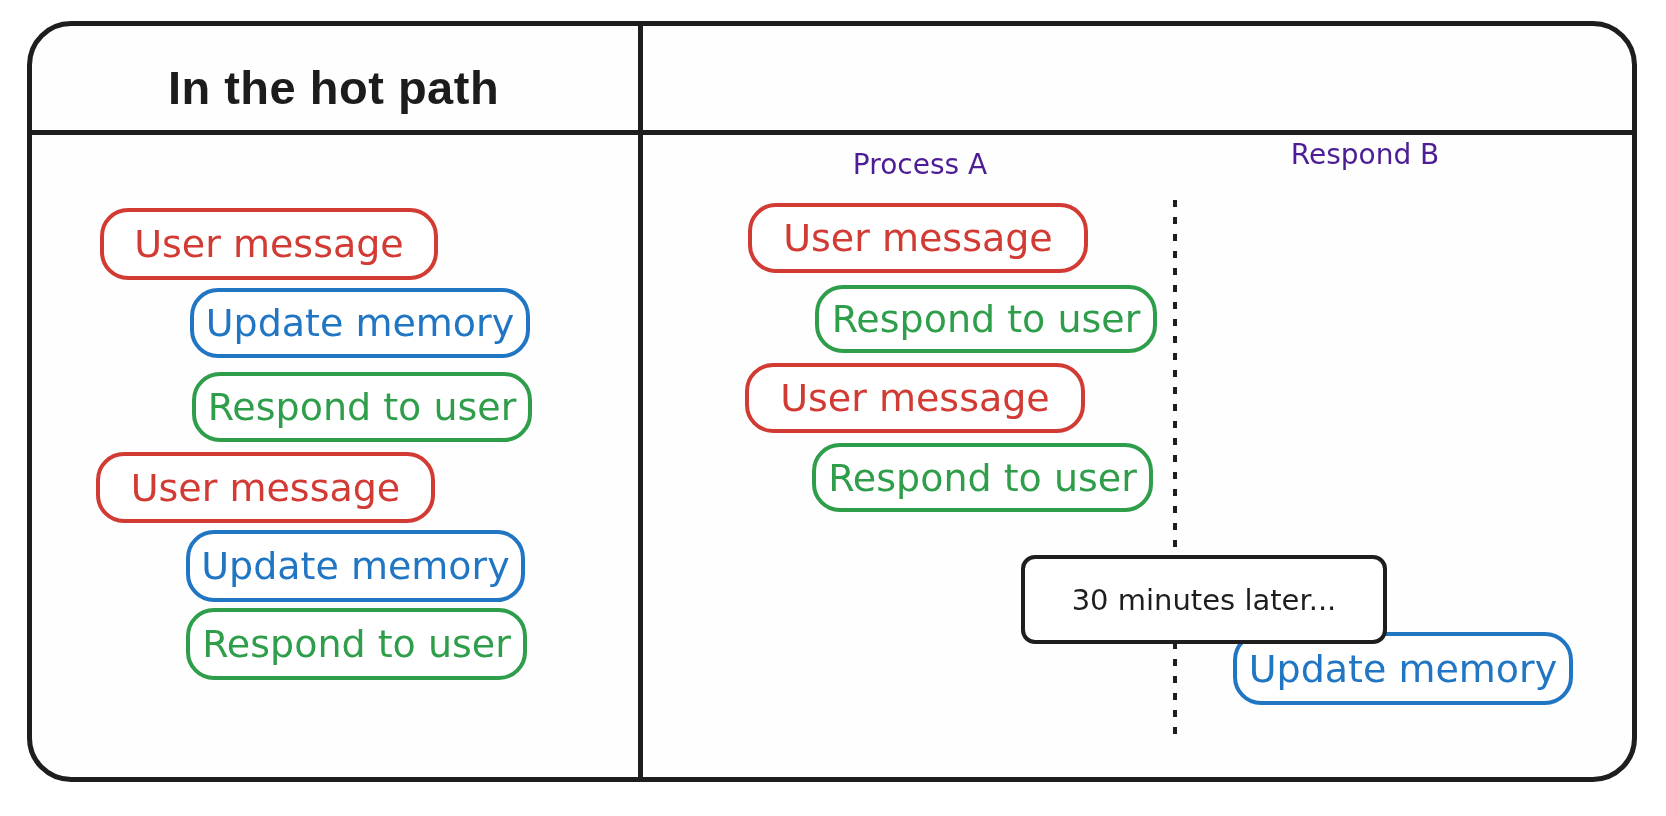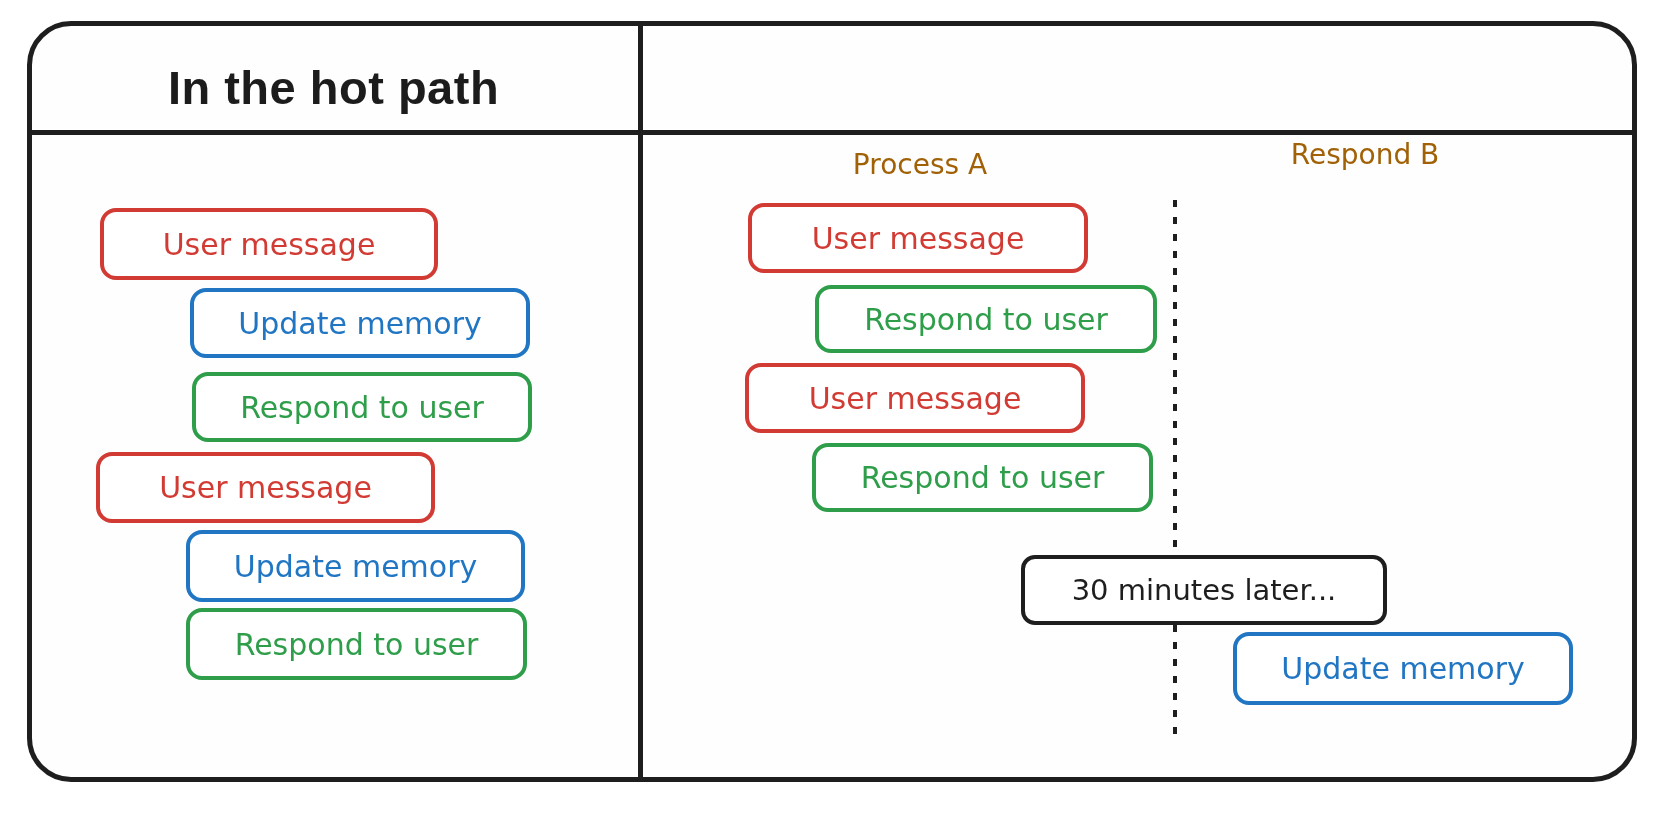--- a/index.html
+++ b/index.html
@@ -15,34 +15,34 @@
   .vdivider{position:absolute;left:638px;top:23px;width:5px;height:757px;background:var(--ink);}
   .hdivider{position:absolute;left:29px;top:130px;width:1606px;height:5px;background:var(--ink);}
   .header{
     position:absolute;top:62px;height:52px;line-height:52px;text-align:center;
     font-family:"Liberation Sans",sans-serif;font-size:47px;font-weight:600;color:#1c1c1c;
     letter-spacing:0.5px;
   }
   .header.left{left:27px;width:613px;}
   .header.right{left:640px;width:997px;}
   .plabel{
-    position:absolute;width:200px;text-align:center;font-size:28px;color:#a16207;
+    position:absolute;width:200px;text-align:center;font-size:28px;color:#4c1d95;
     font-family:"DejaVu Sans",sans-serif;
   }
   .plabel.a{left:820px;top:148px;}
   .plabel.b{left:1265px;top:138px;}
   .dotted{
     position:absolute;left:1173px;top:200px;width:4px;height:535px;z-index:1;
     background:repeating-linear-gradient(to bottom,var(--ink) 0 7px,transparent 7px 17px);
   }
   .box{
     position:absolute;z-index:2;box-sizing:border-box;background:#ffffff;
-    border:4px solid currentColor;border-radius:16px;
+    border:4px solid currentColor;border-radius:28px;
     display:flex;align-items:center;justify-content:center;
-    font-size:30px;white-space:nowrap;
+    font-size:38px;white-space:nowrap;
   }
   .box.red{color:var(--red);}
   .box.blue{color:var(--blue);text-align:right;}
   .box.green{color:var(--green);}
   .box.ink{color:var(--ink);z-index:3;font-size:29px;border-radius:14px;}
 </style>
 </head>
 <body>
 
 <div class="stage">
@@ -62,16 +62,16 @@
   <div class="box green" style="left:192px;top:372px;width:340px;height:70px;">Respond to user</div>
   <div class="box red" style="left:96px;top:452px;width:339px;height:71px;">User message</div>
   <div class="box blue" style="left:186px;top:530px;width:339px;height:72px;">Update memory</div>
   <div class="box green" style="left:186px;top:608px;width:341px;height:72px;">Respond to user</div>
 
   <div class="box red" style="left:748px;top:203px;width:340px;height:70px;">User message</div>
   <div class="box green" style="left:815px;top:285px;width:342px;height:68px;">Respond to user</div>
   <div class="box red" style="left:745px;top:363px;width:340px;height:70px;">User message</div>
   <div class="box green" style="left:812px;top:443px;width:341px;height:69px;">Respond to user</div>
 
-  <div class="box ink" style="left:1021px;top:555px;width:366px;height:70px;">30 minutes later...</div>
+  <div class="box ink" style="left:1021px;top:555px;width:366px;height:89px;">30 minutes later...</div>
 
   <div class="box blue" style="left:1233px;top:632px;width:340px;height:73px;">Update memory</div>
 </div>
 
 </body></html>

